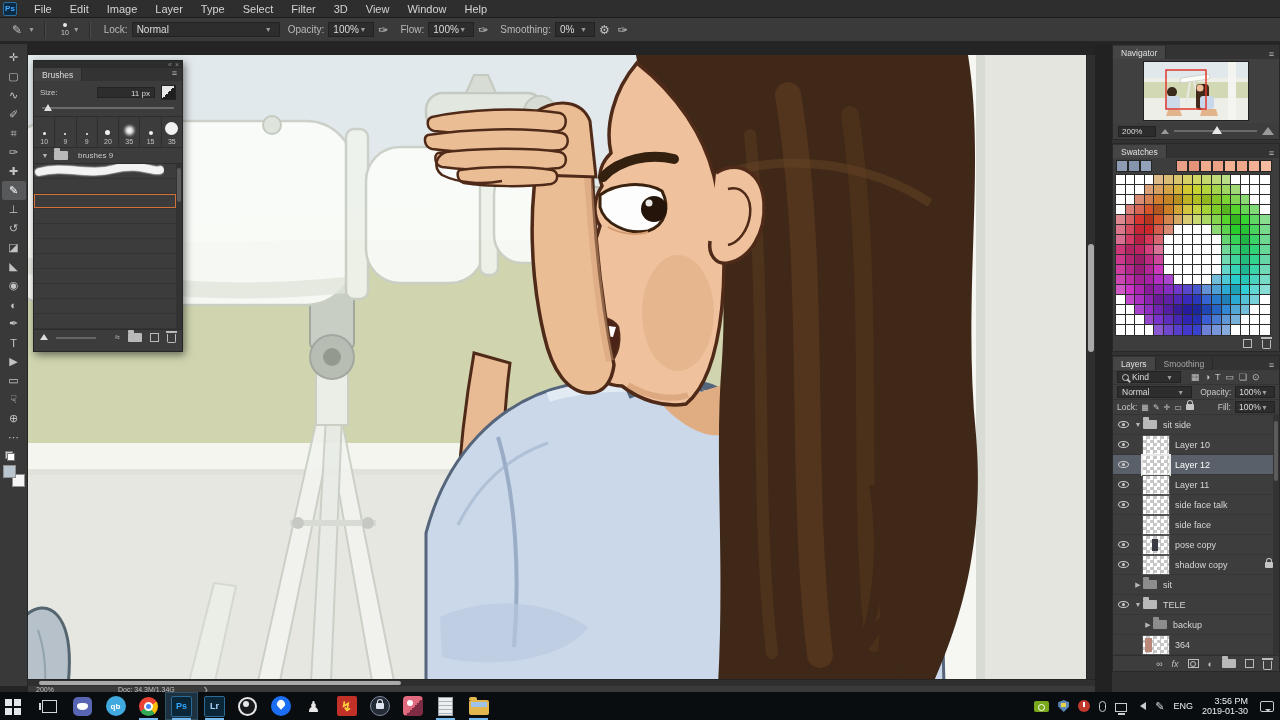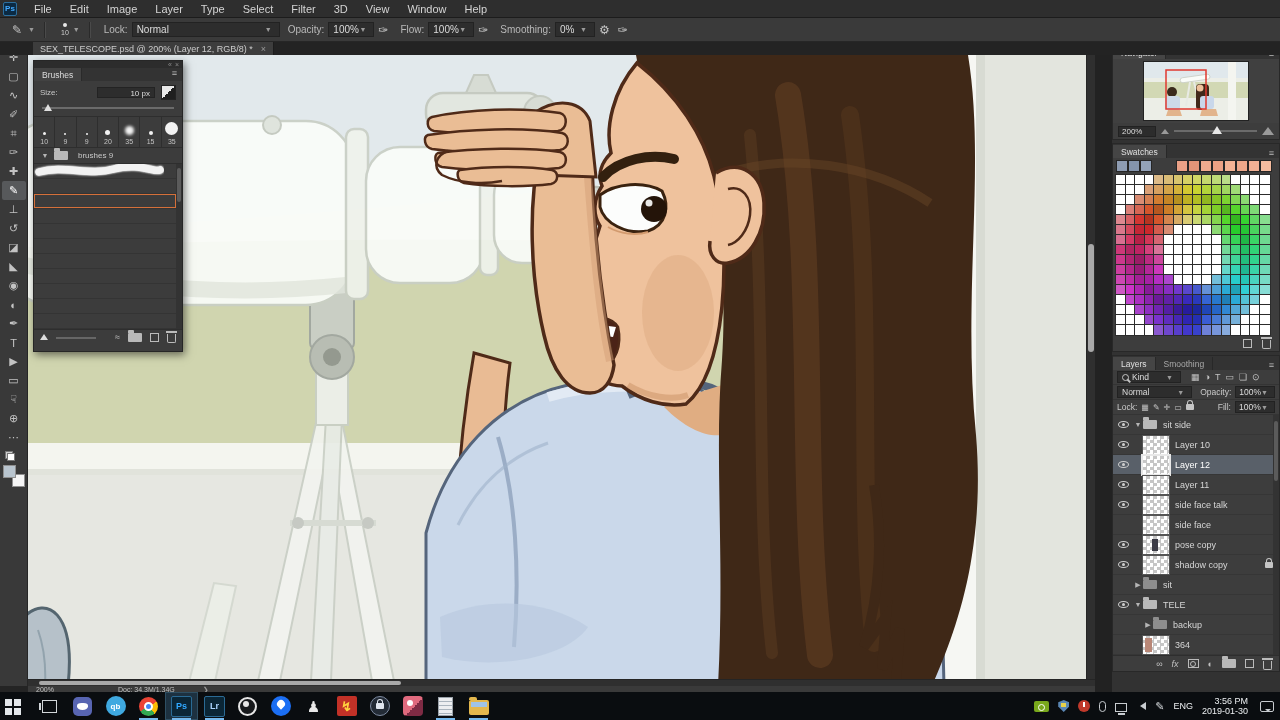--- a/index.html
+++ b/index.html
@@ -272,26 +272,20 @@
       <span class="ob-label">Smoothing:</span>
       <span class="ob-box" style="width:40px;">
         <span>0%</span>
         <span class="ob-caret" style="margin-left:auto;">▼</span>
       </span>
       <span class="ob-icon">⚙</span>
       <span class="ob-icon">✑</span>
     </div>
   </div>
 
-  <div class="tabstrip">
-    <div class="doctab">
-      <span>SEX_TELESCOPE.psd @ 200% (Layer 12, RGB/8) *</span>
-      <span class="close">×</span>
-    </div>
-  </div>
 
   <div class="toolbar">
     <div id="tools">
         <div class="tool">
           <span>✛</span>
         </div>
         <div class="tool">
           <span>▢</span>
         </div>
         <div class="tool">
@@ -462,21 +456,21 @@
       <div class="bp-top">
         <span>«</span>
         <span>×</span>
       </div>
       <div class="bp-tabs">
         <div class="bp-tab">Brushes</div>
         <div class="bp-menu">≡</div>
       </div>
       <div class="bp-size-row">
         <span>Size:</span>
-        <span class="bp-size-val">10 px</span>
+        <span class="bp-size-val">11 px</span>
         <span class="bp-angle"></span>
       </div>
       <div class="bp-slider">
         <div class="track"></div>
         <div class="thumb"></div>
       </div>
       <div class="bp-presets" id="bp-presets">
           <div class="bp-preset">
             <span class="pd" style="height: 3px; width: 3px;"></span>
             <span class="pl">10</span>

